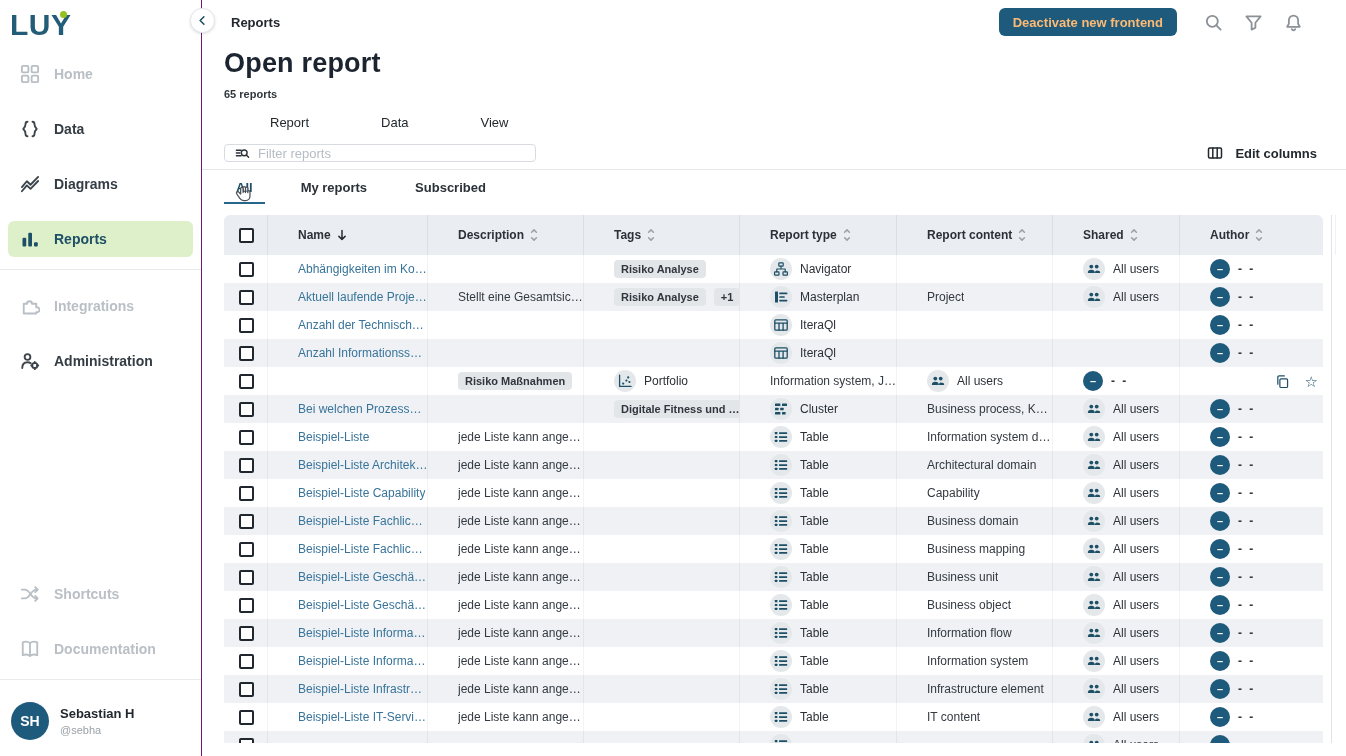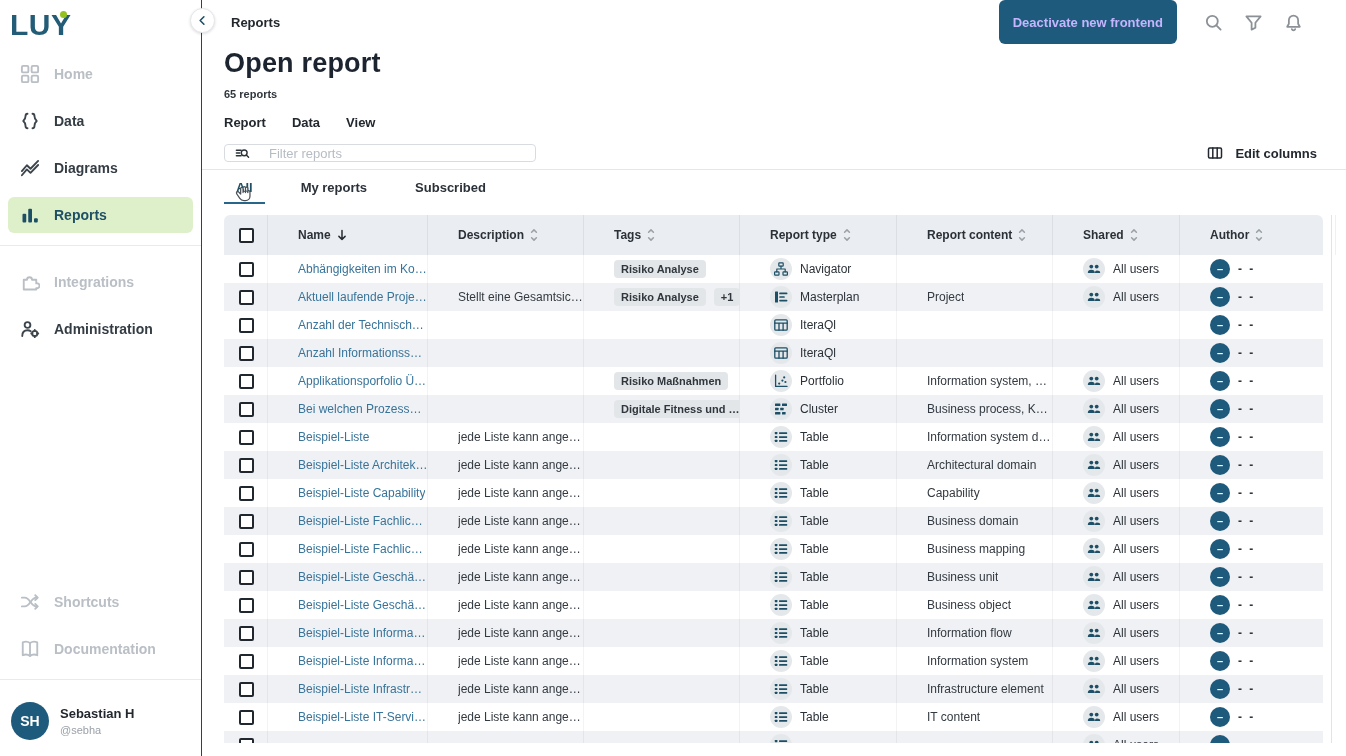--- a/index.html
+++ b/index.html
@@ -9,21 +9,21 @@
     font-family:"Liberation Sans", sans-serif; color:#262c33;
   }
   .app { display:flex; width:100%; height:100%; position:relative; }
 
   
   .sidebar { width:202px; min-width:202px; background:#fff; border-right:1px solid #701a75;
              display:flex; flex-direction:column; }
   .logo-row { position:relative; padding:10px 0 6px 10px; height:48px; }
   .logo-text { font-size:30px; font-weight:800; color:#235c77; letter-spacing:.5px; line-height:1; }
   .logo-dot { position:absolute; left:60px; top:11px; width:7px; height:7px; border-radius:50%; background:#95c11f; }
-  .side-group { padding:8px 8px 2px; display:flex; flex-direction:column; gap:11px; }
+  .side-group { padding:8px 8px 2px; display:flex; flex-direction:column; gap:19px; }
   .side-item { display:flex; align-items:center; gap:14px; height:36px; padding:0 12px;
                border-radius:6px; font-size:14px; font-weight:600; color:#343c44; cursor:pointer; }
   .side-item .s-icon { width:20px; height:20px; display:inline-flex; color:#3c444c; flex:none; }
   .side-item.active { background:#def0c9; color:#1d4f66; }
   .side-item.active .s-icon { color:#1d4f66; }
   .side-item.disabled { color:#b9bfc5; }
   .side-item.disabled .s-icon { color:#b9bfc5; }
   .side-divider { height:1px; background:#e8eaed; margin:10px 0; }
   .side-flex { flex:1; }
   .user-panel { display:flex; align-items:center; gap:11px; padding:12px 10px 16px 11px; cursor:pointer; }
@@ -36,32 +36,32 @@
                   background:#fff; border:1px solid #e4e7ea; box-shadow:0 1px 3px rgba(0,0,0,.14);
                   display:flex; align-items:center; justify-content:center; color:#1d4f66;
                   z-index:10; cursor:pointer; padding:3px; }
 
   
   .main { flex:1; display:flex; flex-direction:column; position:relative; min-width:0; }
   .topbar { height:44px; display:flex; align-items:center; justify-content:space-between;
             padding:0 43px 0 29px; }
   .crumb { font-size:13px; font-weight:700; color:#22282e; }
   .topbar-right { display:flex; align-items:center; gap:21px; }
-  .primary-btn { background:#1e5a7c; color:#c4b5fd; font-weight:700; font-size:13px; border:none;
-                 border-radius:6px; height:44px; padding:6px 14px; cursor:pointer; font-family:inherit; margin-right:6px; }
+  .primary-btn { background:#1e5a7c; color:#fdba74; font-weight:700; font-size:13px; border:none;
+                 border-radius:6px; height:28px; padding:6px 14px; cursor:pointer; font-family:inherit; margin-right:6px; }
   .icon-btn { background:none; border:none; padding:0; width:19px; height:19px; color:#8b9197; cursor:pointer; }
 
   .content-head { padding:0 23px 0 22px; }
   .page-title { margin:4px 0 0; font-size:27px; font-weight:800; color:#1c2430; letter-spacing:.2px; }
   .count { margin-top:9px; font-size:11px; font-weight:700; color:#2f363d; }
   .menubar { margin-top:15px; display:flex; gap:26px; }
-  .menubar span { font-size:13px; font-weight:700; color:#22282e; cursor:pointer; }
+  .menubar span { font-size:13px; font-weight:400; color:#22282e; cursor:pointer;margin-left:46px; }
   .filter-row { margin-top:14px; display:flex; justify-content:space-between; align-items:center; }
   .filter-box { width:312px; height:16px; border:1px solid #d8dce1; border-radius:4px;
-                display:flex; align-items:center; gap:17px; padding:8px 10px; background:#fff; }
+                display:flex; align-items:center; gap:6px; padding:8px 10px; background:#fff; }
   .filter-box .f-icon { width:15px; height:15px; color:#2b3138; flex:none; display:inline-flex; }
   .filter-box input { border:none; outline:none; flex:1; font-size:13px; color:#262c33; font-family:inherit; background:transparent; }
   .filter-box input::placeholder { color:#b6bcc3; }
   .editcols-btn { display:flex; align-items:center; gap:12px; background:none; border:none;
                   font-size:13px; font-weight:600; color:#22282e; cursor:pointer; font-family:inherit; }
   .editcols-btn .e-icon { width:16px; height:16px; display:inline-flex; color:#22282e; }
   .divider-h { height:1px; background:#e4e7ea; margin-top:7px; }
 
   
   .tabs { position:relative; display:flex; gap:24px; padding-left:22px; height:34px; }
@@ -521,23 +521,20 @@
                   <path d="M3 10.8 V3.4 A1.4 1.4 0 0 1 4.4 2 H10" stroke-width="1.3"></path>
                 </svg>
               </span>
               <span class="star">☆</span>
             </div>
           </div>
           <div class="t-row t-grid">
             <div class="td cell-check">
               <span class="cbx"></span>
             </div>
-            <div class="td">
-              <span class="name-link">Applikationsporfolio Ü…</span>
-            </div>
             <div class="td"></div>
             <div class="td">
               <span class="chip">Risiko Maßnahmen</span>
             </div>
             <div class="td">
               <span class="type-circle">
                 <svg viewBox="0 0 16 16" width="100%" height="100%" fill="none" stroke="currentColor" stroke-width="1.5" stroke-linecap="round" stroke-linejoin="round">
                   <path d="M2.6 2.2 V13.4 H14" stroke-width="1.3"></path>
                   <g fill="currentColor" stroke="none">
                     <circle cx="6.2" cy="10.6" r="1.1"></circle>

